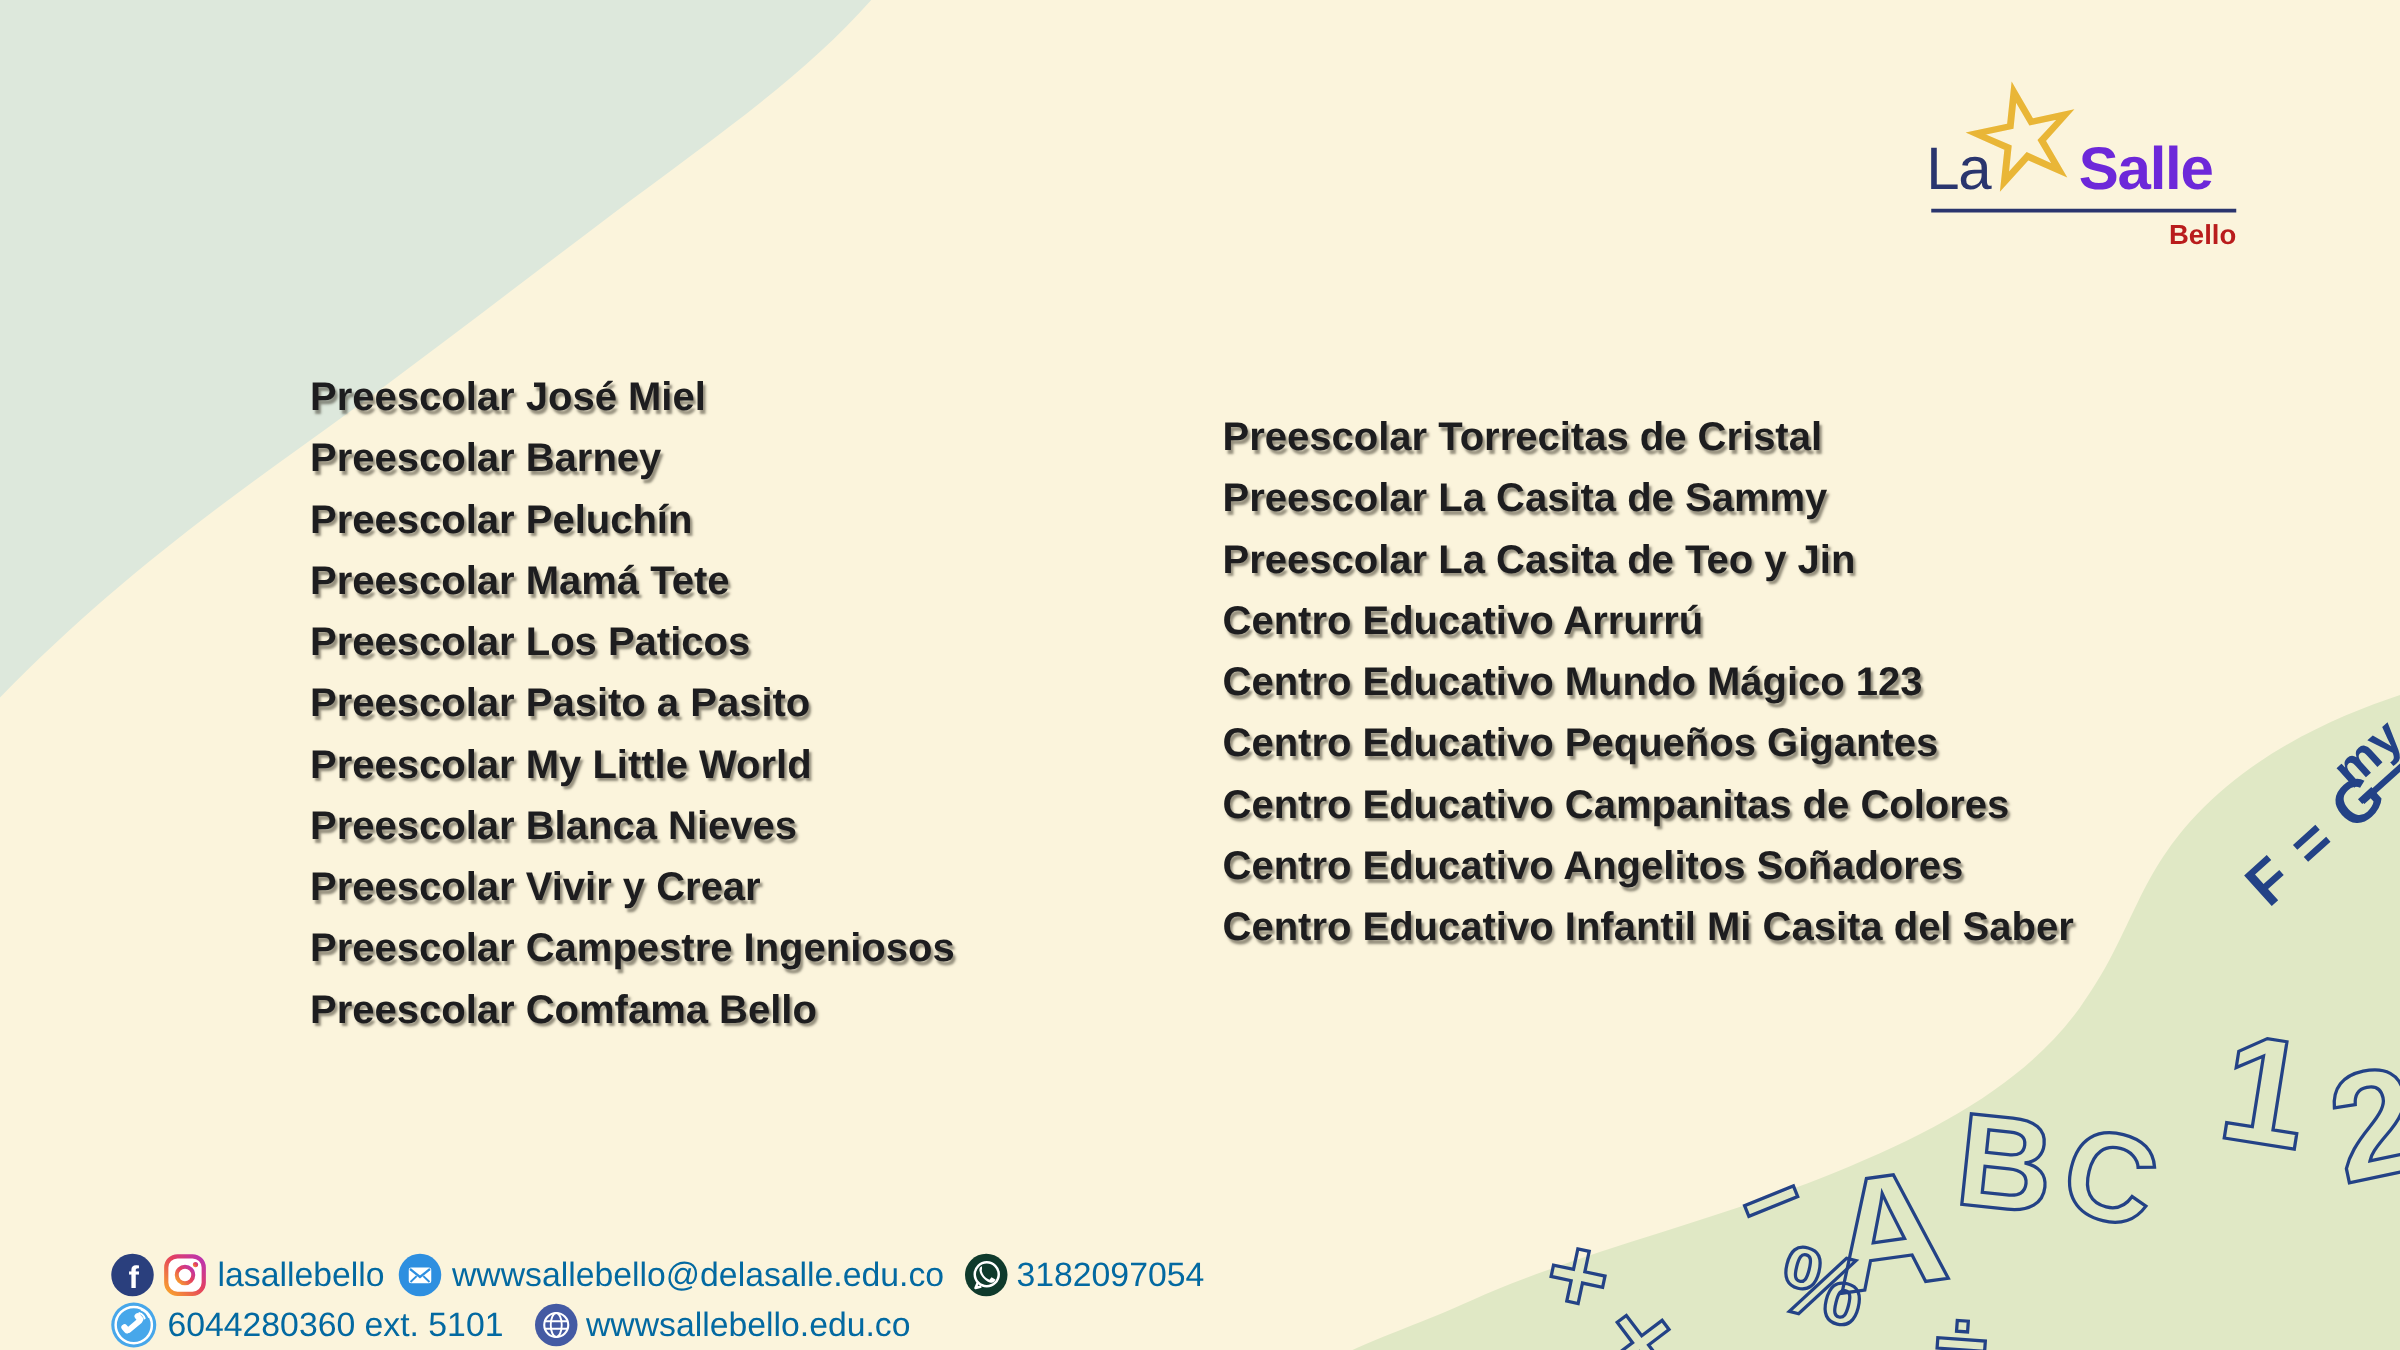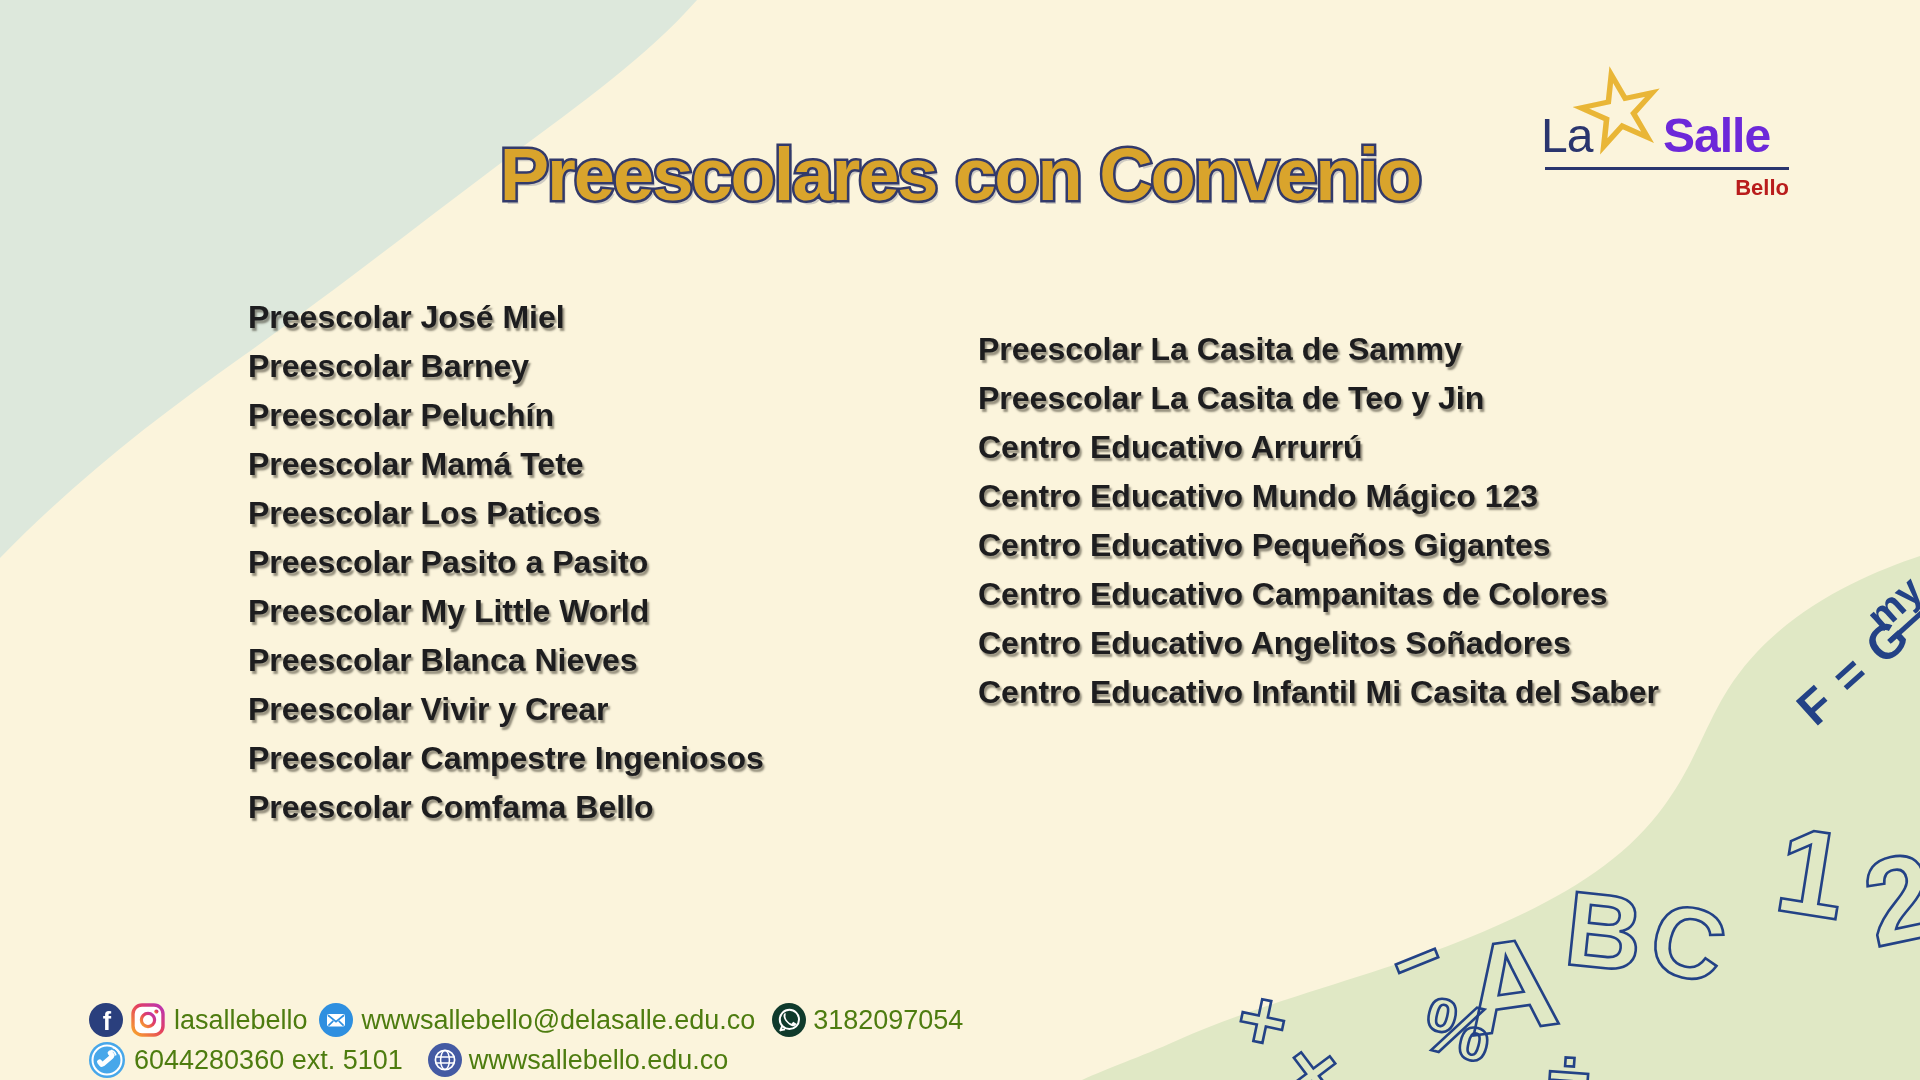--- a/index.html
+++ b/index.html
@@ -33,21 +33,21 @@
   
   .doodle{position:absolute;z-index:2;font-weight:bold;color:transparent;line-height:1;
     -webkit-text-stroke:2.6px #234286;}
   @supports not (-webkit-text-stroke:1px #000){.doodle{color:#234286;}}
   .doodle-solid{position:absolute;z-index:2;font-weight:bold;color:#234286;line-height:1;}
 
   
   .footer{position:absolute;left:88px;top:1001px;z-index:3;}
   .frow{display:flex;align-items:center;height:38px;}
   .frow + .frow{margin-top:2px;}
-  .ftext{font-size:27px;color:#4d7c0f;margin:0 10px 0 8px;white-space:nowrap;}
+  .ftext{font-size:27px;color:#0369a1;margin:0 10px 0 8px;white-space:nowrap;}
   .icon{flex:0 0 auto;display:block;}
   .g6{margin-left:6px;}
   .g14{margin-left:14px;}
 </style>
 </head>
 <body>
 
 <div class="canvas">
 
   <svg class="bg-svg" width="1920" height="1080" viewBox="0 0 1920 1080">
@@ -61,21 +61,20 @@
   <span class="doodle" style="left:1424px;top:992px;font-size:76px;transform:rotate(14deg);">%</span>
   <span class="doodle" style="left:1548px;top:1038px;font-size:76px;transform:rotate(4deg);">÷</span>
   <span class="doodle" style="left:1464px;top:922px;font-size:128px;transform:rotate(-8deg);">A</span>
   <span class="doodle" style="left:1566px;top:878px;font-size:106px;transform:rotate(6deg);">B</span>
   <span class="doodle" style="left:1652px;top:892px;font-size:100px;transform:rotate(14deg);">C</span>
   <span class="doodle" style="left:1778px;top:812px;font-size:122px;transform:rotate(9deg);">1</span>
   <span class="doodle" style="left:1866px;top:838px;font-size:122px;transform:rotate(-12deg);">2</span>
   <span class="doodle-solid" style="left:1788px;top:648px;font-size:48px;transform:rotate(-42deg);letter-spacing:2px;">F = G</span>
   <span class="doodle-solid" style="left:1868px;top:582px;font-size:40px;transform:rotate(-42deg);border-bottom:5px solid #234286;padding-bottom:3px;">my</span>
 
-  <h1 class="title">Preescolares con Convenio</h1>
 
   <div class="logo">
     <span class="star">☆</span>
     <span class="la">La</span>
     <span class="salle">Salle</span>
     <div class="rule"></div>
     <span class="bello">Bello</span>
   </div>
 
   <div class="col col-left">
@@ -86,20 +85,21 @@
     <div class="li">Preescolar Los Paticos</div>
     <div class="li">Preescolar Pasito a Pasito</div>
     <div class="li">Preescolar My Little World</div>
     <div class="li">Preescolar Blanca Nieves</div>
     <div class="li">Preescolar Vivir y Crear</div>
     <div class="li">Preescolar Campestre Ingeniosos</div>
     <div class="li">Preescolar Comfama Bello</div>
   </div>
 
   <div class="col col-right">
+    <div class="li">Preescolar Torrecitas de Cristal</div>
     <div class="li">Preescolar La Casita de Sammy</div>
     <div class="li">Preescolar La Casita de Teo y Jin</div>
     <div class="li">Centro Educativo Arrurrú</div>
     <div class="li">Centro Educativo Mundo Mágico 123</div>
     <div class="li">Centro Educativo Pequeños Gigantes</div>
     <div class="li">Centro Educativo Campanitas de Colores</div>
     <div class="li">Centro Educativo Angelitos Soñadores</div>
     <div class="li">Centro Educativo Infantil Mi Casita del Saber</div>
   </div>
 

